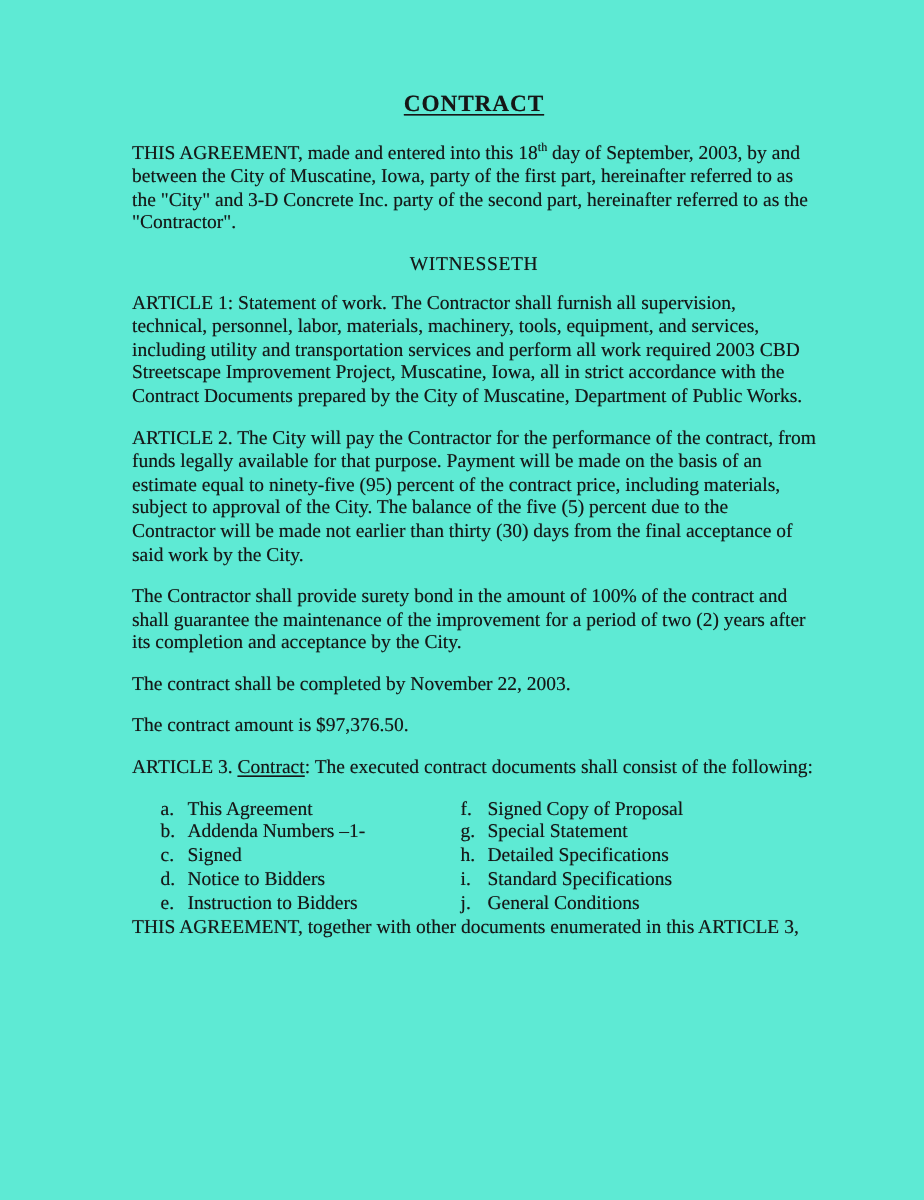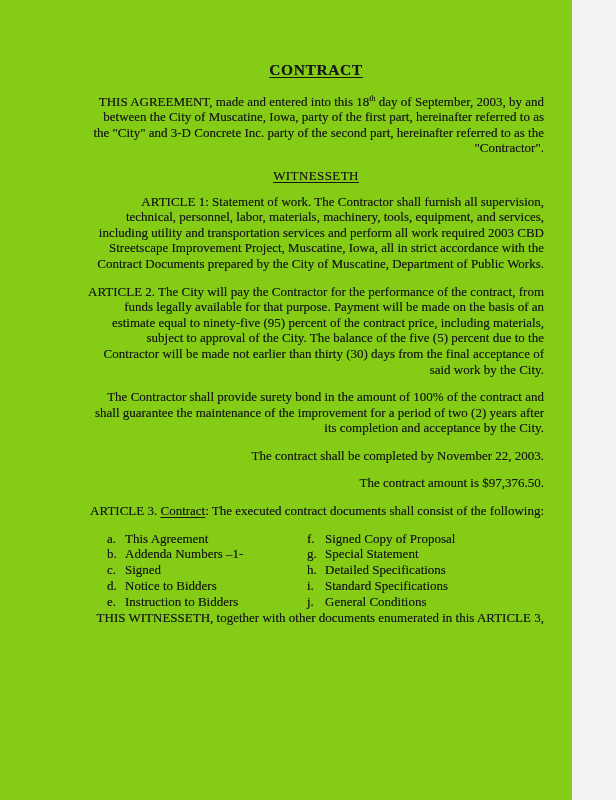--- a/index.html
+++ b/index.html
@@ -3,23 +3,23 @@
 <meta charset="utf-8">
 <style>
   html, body { margin: 0; padding: 0; }
   body {
     width: 616px;
     height: 800px;
     background: #f2f2f0;
     font-family: "Liberation Serif", serif;
   }
   .page {
-    width: 572px;
+    width: 616px;
     height: 800px;
-    background: #84cc16;
+    background: #5eead4;
     color: #161616;
     overflow: hidden;
     text-shadow: 0 0 0.5px rgba(0,0,0,0.45);
   }
   .content {
     padding: 62px 72px 0 88px;
     width: 456px;
     font-size: 13px;
     line-height: 15.6px;
   }
@@ -27,25 +27,23 @@
     text-align: center;
     font-weight: bold;
     font-size: 15.5px;
     letter-spacing: 0.6px;
     text-decoration: underline;
     text-underline-offset: 2px;
     margin: 0 0 16px 0;
   }
   p.para {
     margin: 0 0 12px 0;
-    text-align: right;
   }
   .section-heading {
     text-align: center;
-    text-decoration: underline;
     text-underline-offset: 2px;
     letter-spacing: 0.4px;
     margin: 12px 0 10px 0;
   }
   sup.ordinal {
     font-size: 0.62em;
     line-height: 0;
     vertical-align: super;
   }
   .underlined-word {
@@ -142,16 +140,16 @@
             <span class="letter">i.</span>
             <span>Standard Specifications</span>
           </div>
         <div class="row">
             <span class="letter">j.</span>
             <span>General Conditions</span>
           </div>
       </div>
     </div>
 
-    <p class="para closing">THIS WITNESSETH, together with other documents enumerated in this ARTICLE 3,</p>
+    <p class="para closing">THIS AGREEMENT, together with other documents enumerated in this ARTICLE 3,</p>
 
   </div>
 </div>
 
 </body></html>

